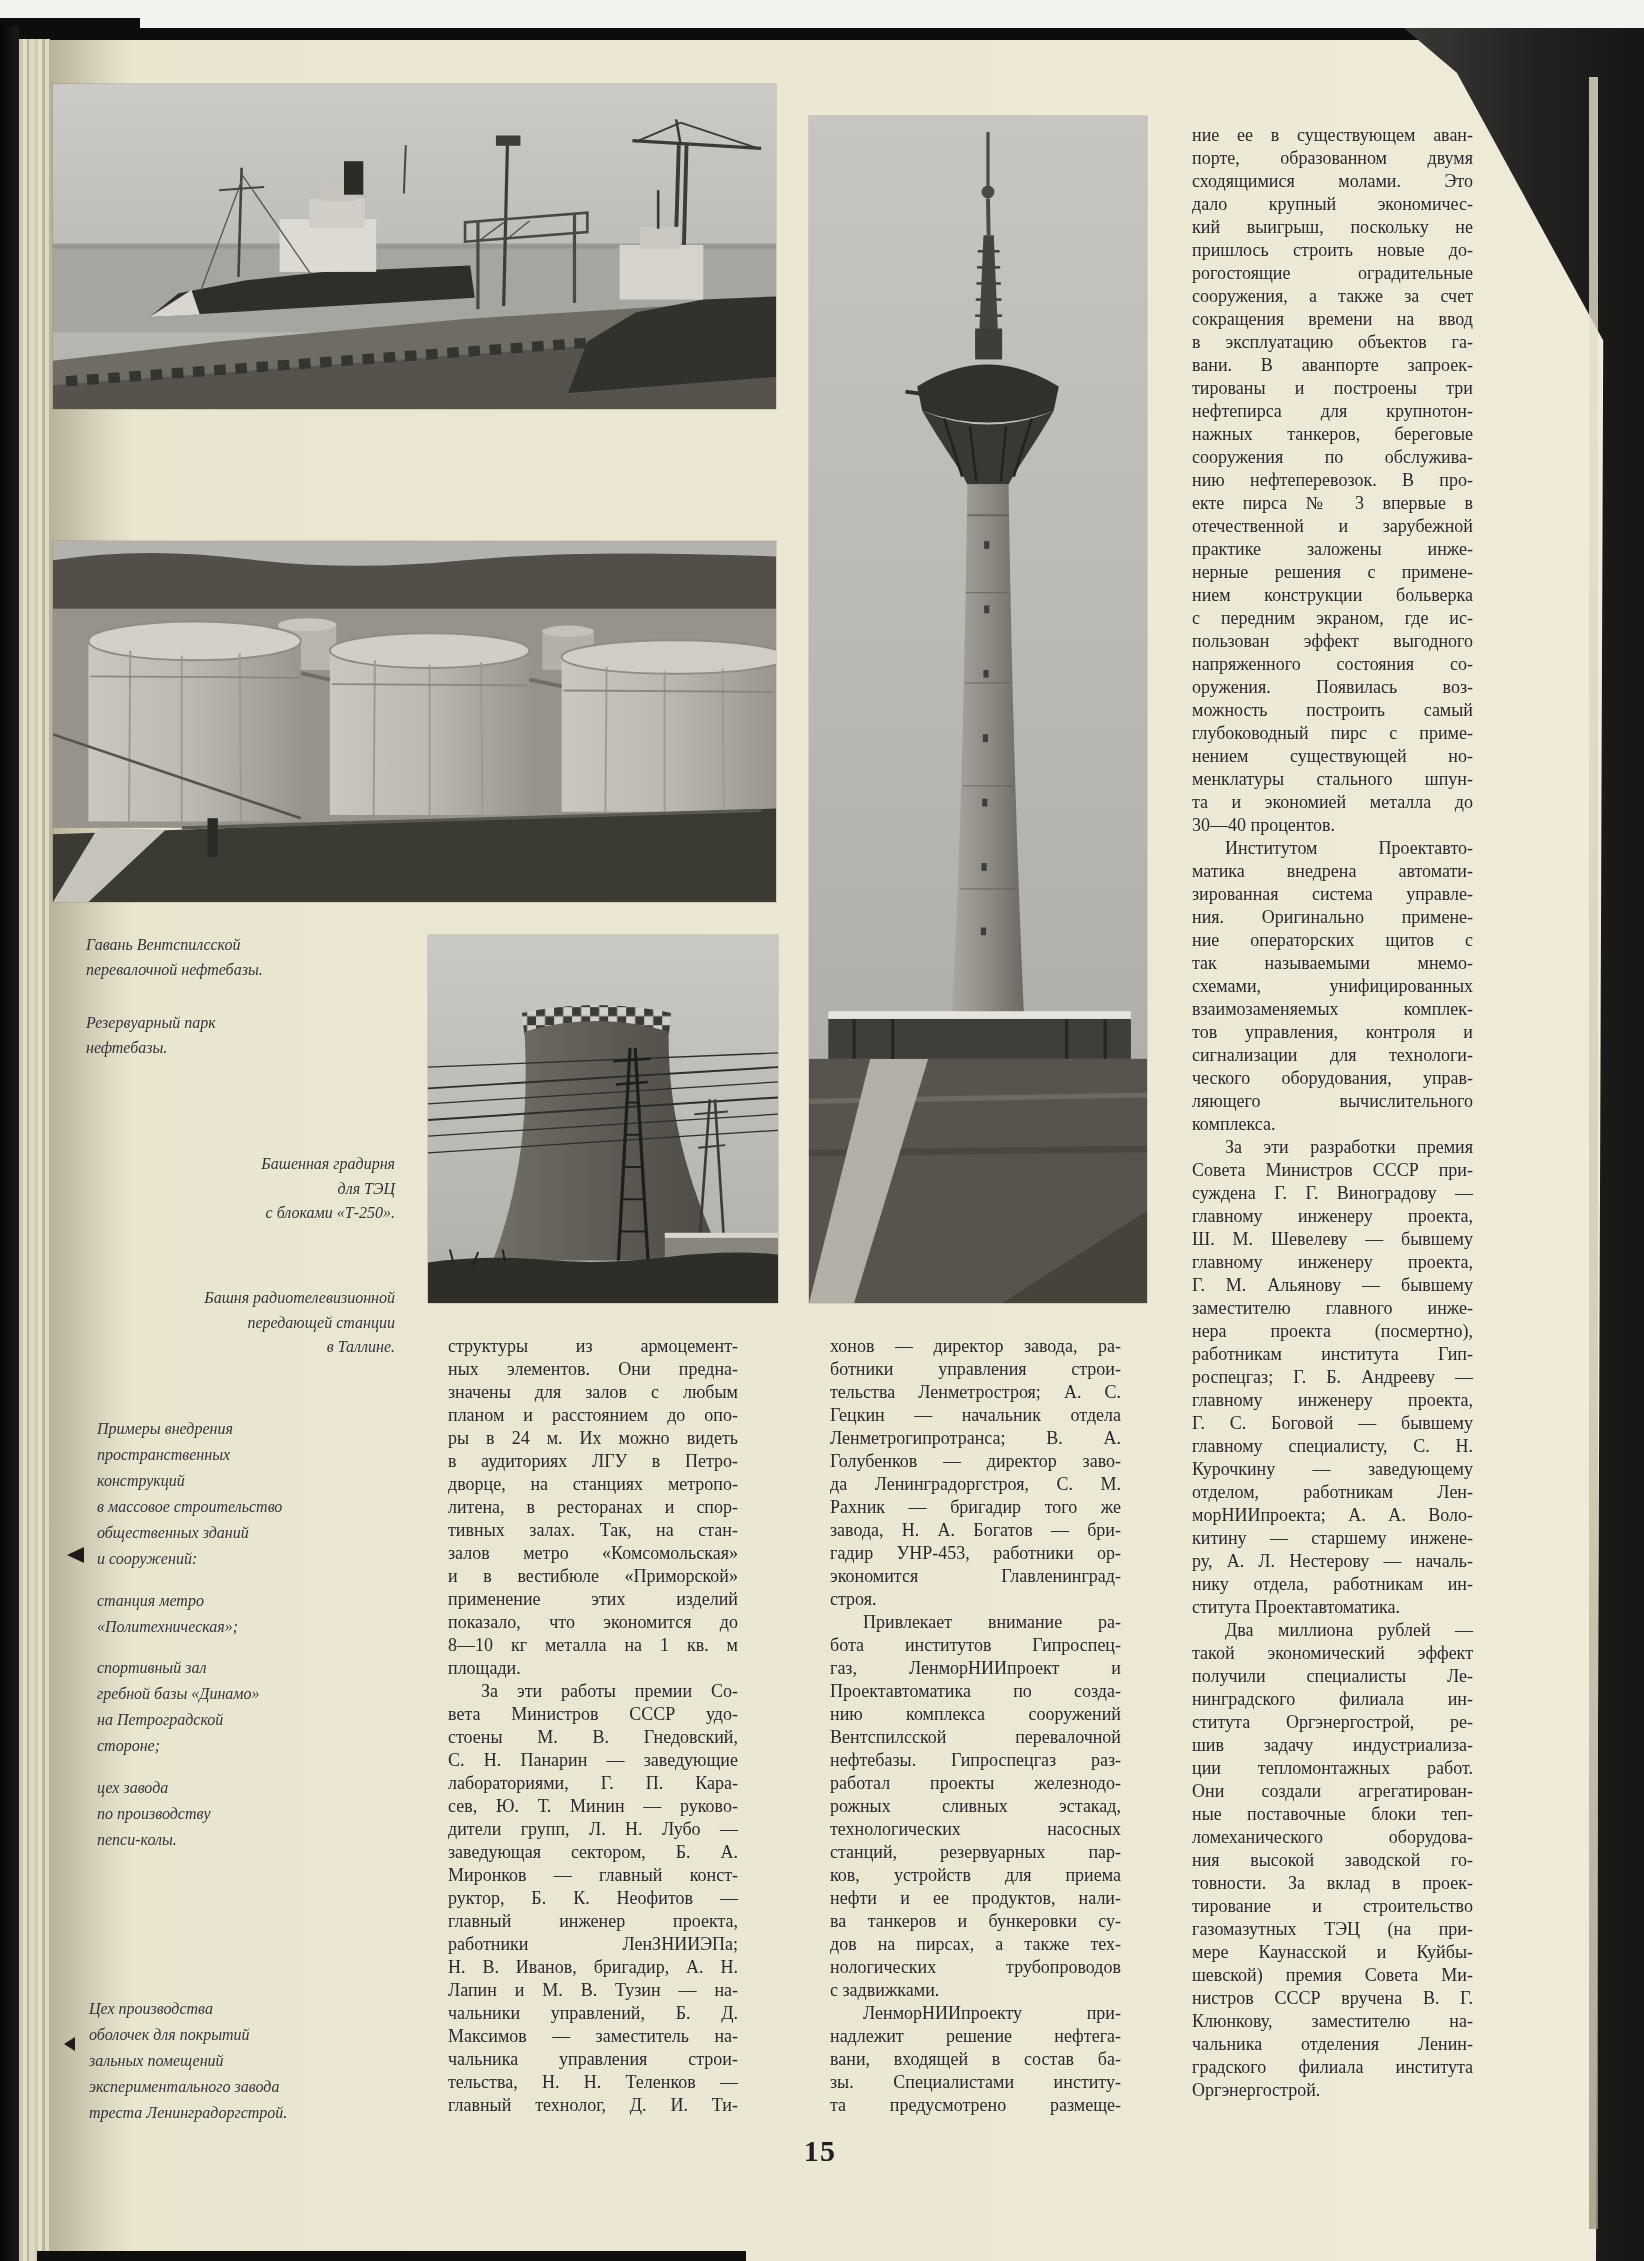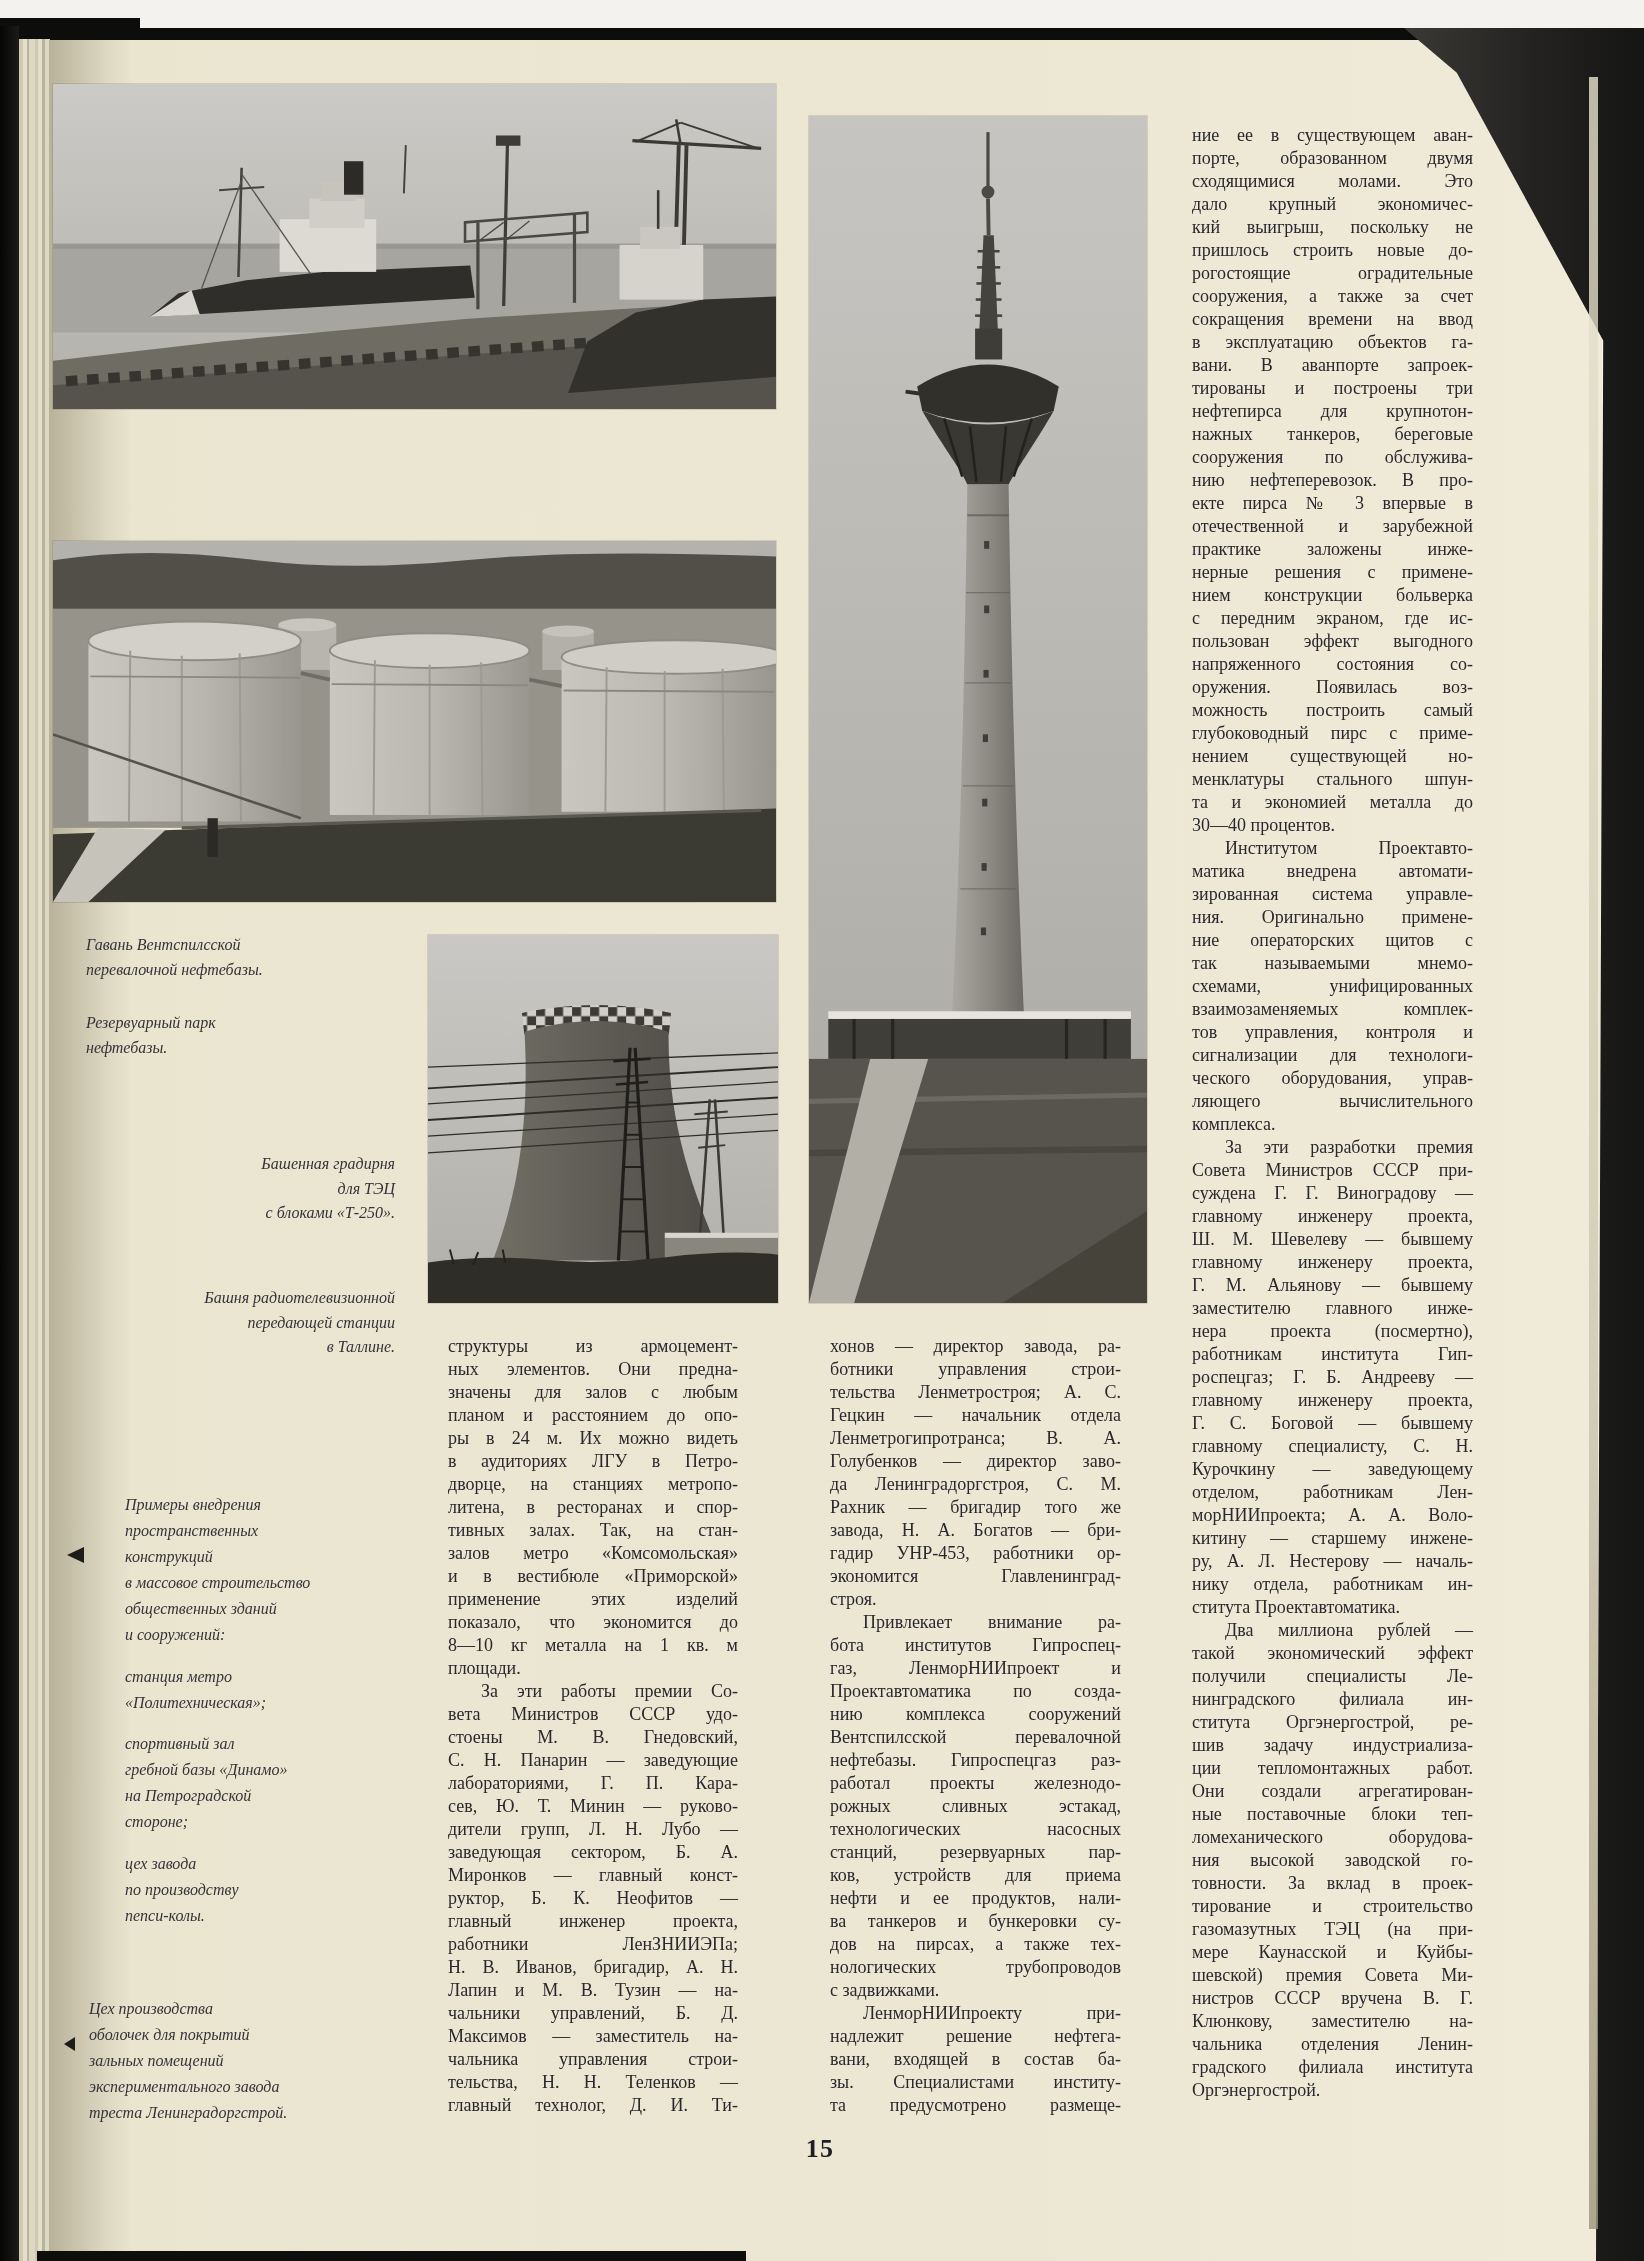--- a/index.html
+++ b/index.html
@@ -37,28 +37,28 @@
   #col-third{left:830px;top:1335px;width:291px;}
   #col-right{left:1192px;top:124px;width:281px;}
   .bline{text-align:justify;text-align-last:justify;white-space:nowrap_;}
   .bline.f{text-align-last:left;}
   .bline.p{text-indent:33px;}
   .caption{position:absolute;font-style:italic;color:#34333a;font-size:16px;line-height:24.5px;}
   #caption-harbor{left:86px;top:933px;width:335px;}
   #caption-tanks{left:86px;top:1011px;width:335px;}
   #caption-cooling{left:139px;top:1152px;width:256px;text-align:right;}
   #caption-tv{left:103px;top:1286px;width:292px;text-align:right;}
-  #caption-spatial{left:97px;top:1492px;width:335px;line-height:26px;margin-left:28px;}
+  #caption-spatial{left:97px;top:1416px;width:335px;line-height:26px;}
   #caption-shell{left:89px;top:1996px;width:348px;line-height:26px;}
   .gap{height:15.5px;}
   .marker{position:absolute;width:0;height:0;border-top:8.4px solid transparent;border-bottom:8.4px solid transparent;border-right:17px solid #1d1c19;}
   #marker-spatial{left:67px;top:1547px;}
   #marker-shell{left:64px;top:2037px;border-top-width:7px;border-bottom-width:7px;border-right-width:11.6px;}
   .page-number{position:absolute;left:691px;top:2134px;width:258px;text-align:center;
-    font-size:26px;font-weight:bold;color:#1f1e24;letter-spacing:1.3px;}
+    font-size:30px;font-weight:bold;color:#1f1e24;letter-spacing:1.3px;}
 </style>
 </head>
 <body>
 
 <div class="black-top-bar"></div>
 <div class="black-corner"></div>
 <div class="spine"></div>
 <div class="page-edges-left"></div>
 
 <div class="page"></div>

